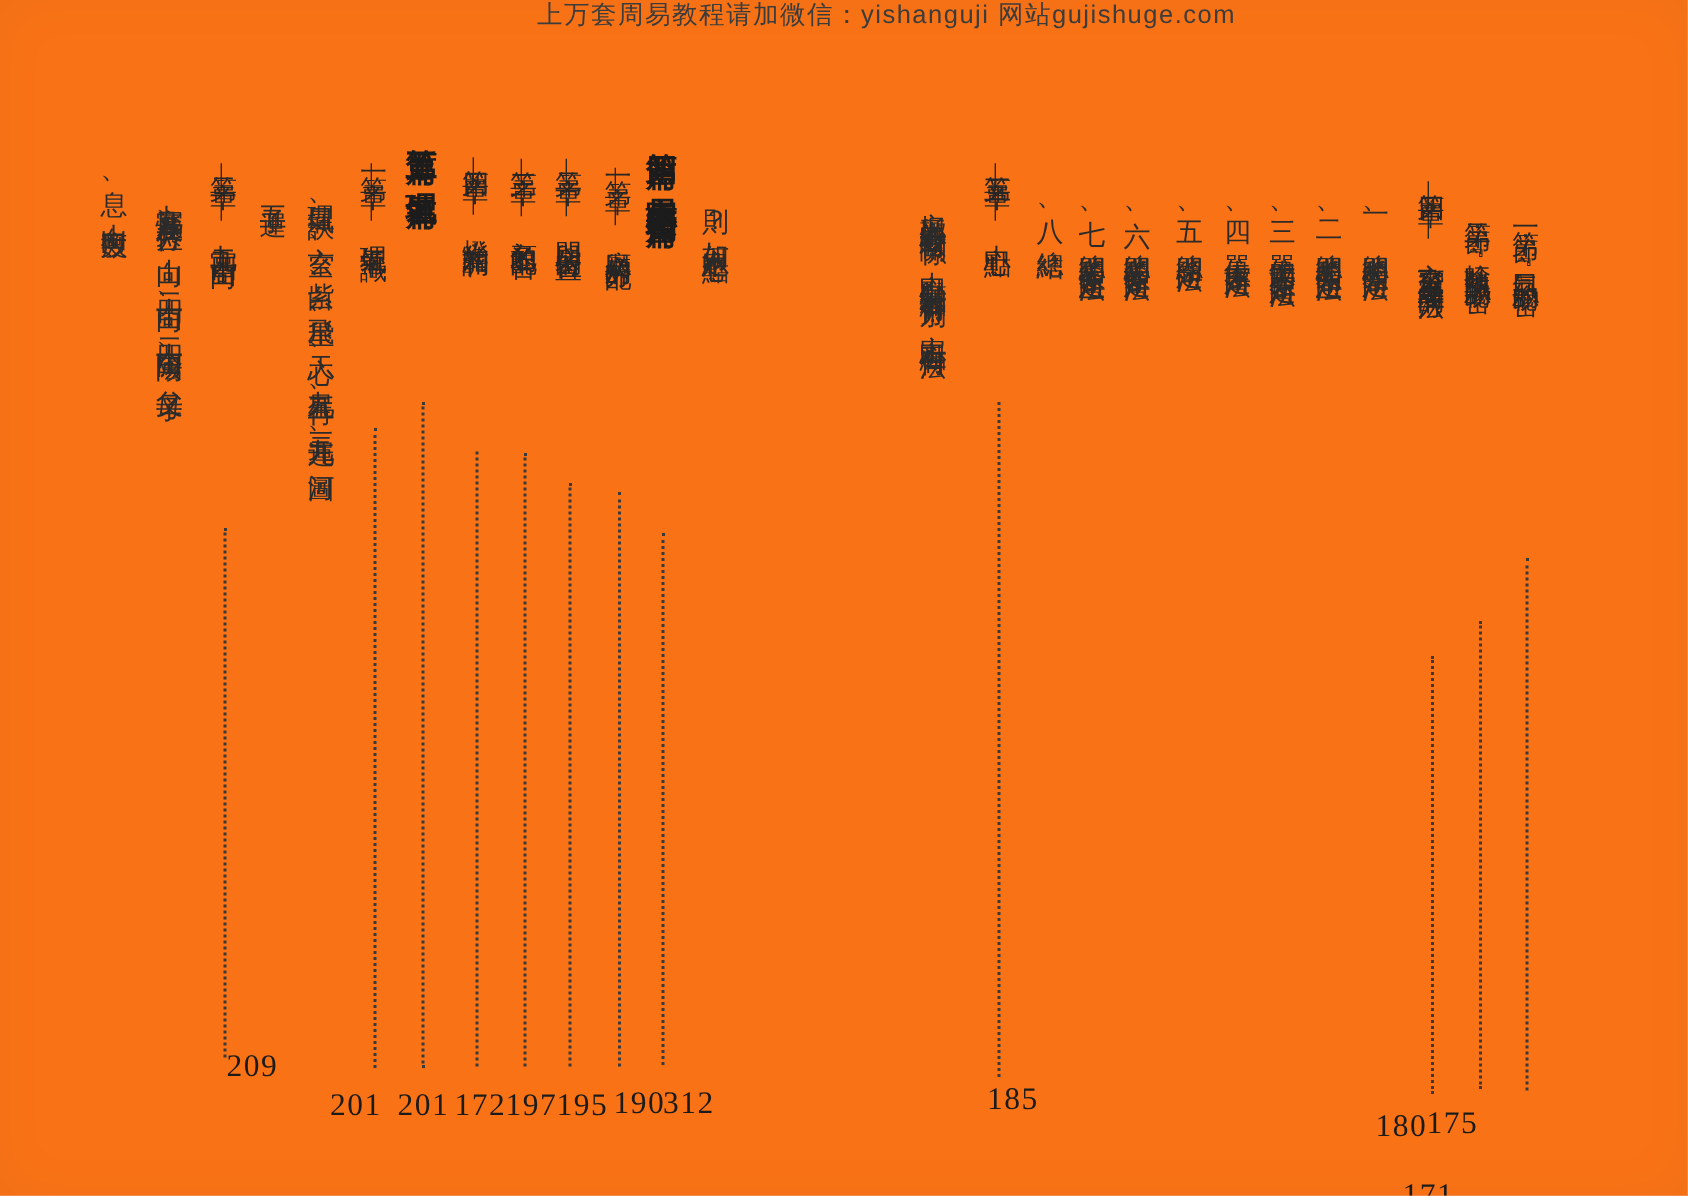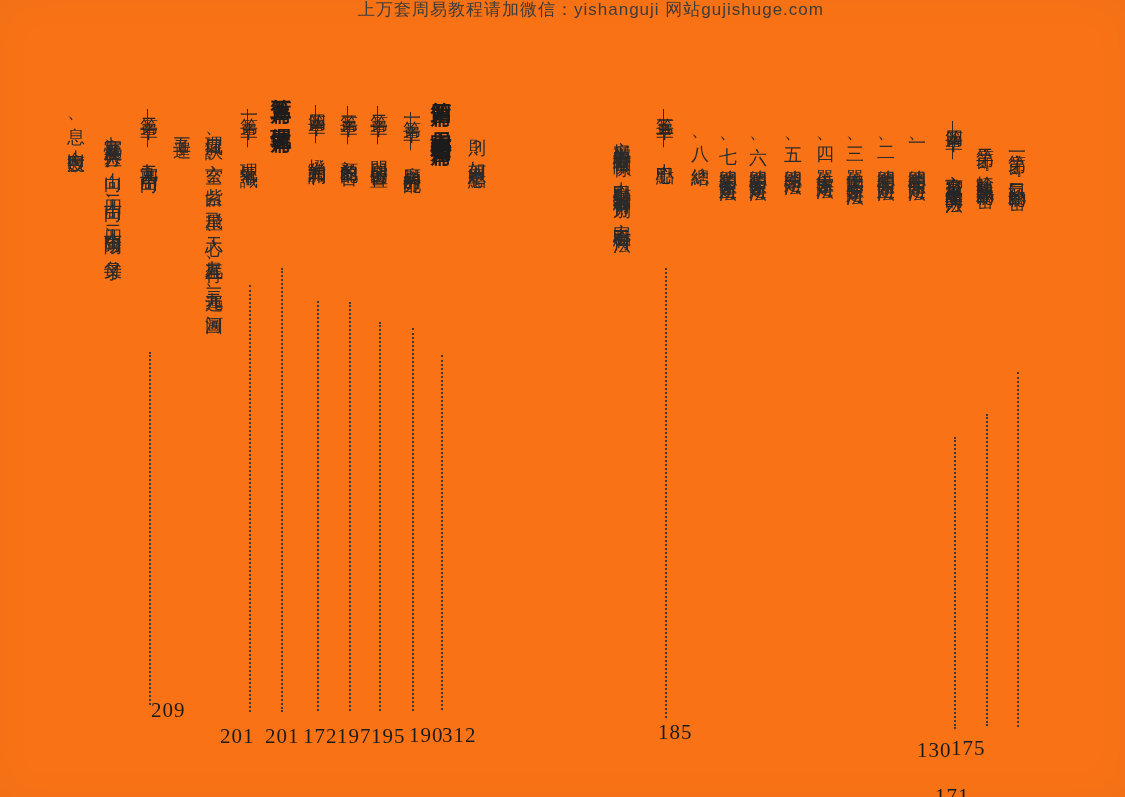--- a/index.html
+++ b/index.html
@@ -94,21 +94,21 @@
       <div class="leader" style="left: 379px; top: 322px; height: 389px;"></div>
       <div class="leader" style="left: 349px; top: 302px; height: 409px;"></div>
       <div class="leader" style="left: 317px; top: 301px; height: 410px;"></div>
       <div class="leader" style="left: 281px; top: 268px; height: 444px;"></div>
       <div class="leader" style="left: 249px; top: 285px; height: 427px;"></div>
       <div class="leader" style="left: 149px; top: 352px; height: 353px;"></div>
     </div>
   <div id="pagenum-layer">
       <div class="pagenum" style="left: 935px; top: 736px; margin-top: 48px;">171</div>
       <div class="pagenum" style="left: 951px; top: 736px; text-align: center;">175</div>
-      <div class="pagenum" style="left: 917px; top: 738px;">130</div>
+      <div class="pagenum" style="left: 917px; top: 738px;">180</div>
       <div class="pagenum" style="left: 618px; top: 720px; margin-left: 40px;">185</div>
       <div class="pagenum" style="left: 442px; top: 723px;">312</div>
       <div class="pagenum" style="left: 409px; top: 723px;">190</div>
       <div class="pagenum" style="left: 371px; top: 724px;">195</div>
       <div class="pagenum" style="left: 337px; top: 724px;">197</div>
       <div class="pagenum" style="left: 303px; top: 724px;">172</div>
       <div class="pagenum" style="left: 265px; top: 724px;">201</div>
       <div class="pagenum" style="left: 220px; top: 724px;">201</div>
       <div class="pagenum" style="left: 122px; top: 698px; margin-left: 29px;">209</div>
     </div>

